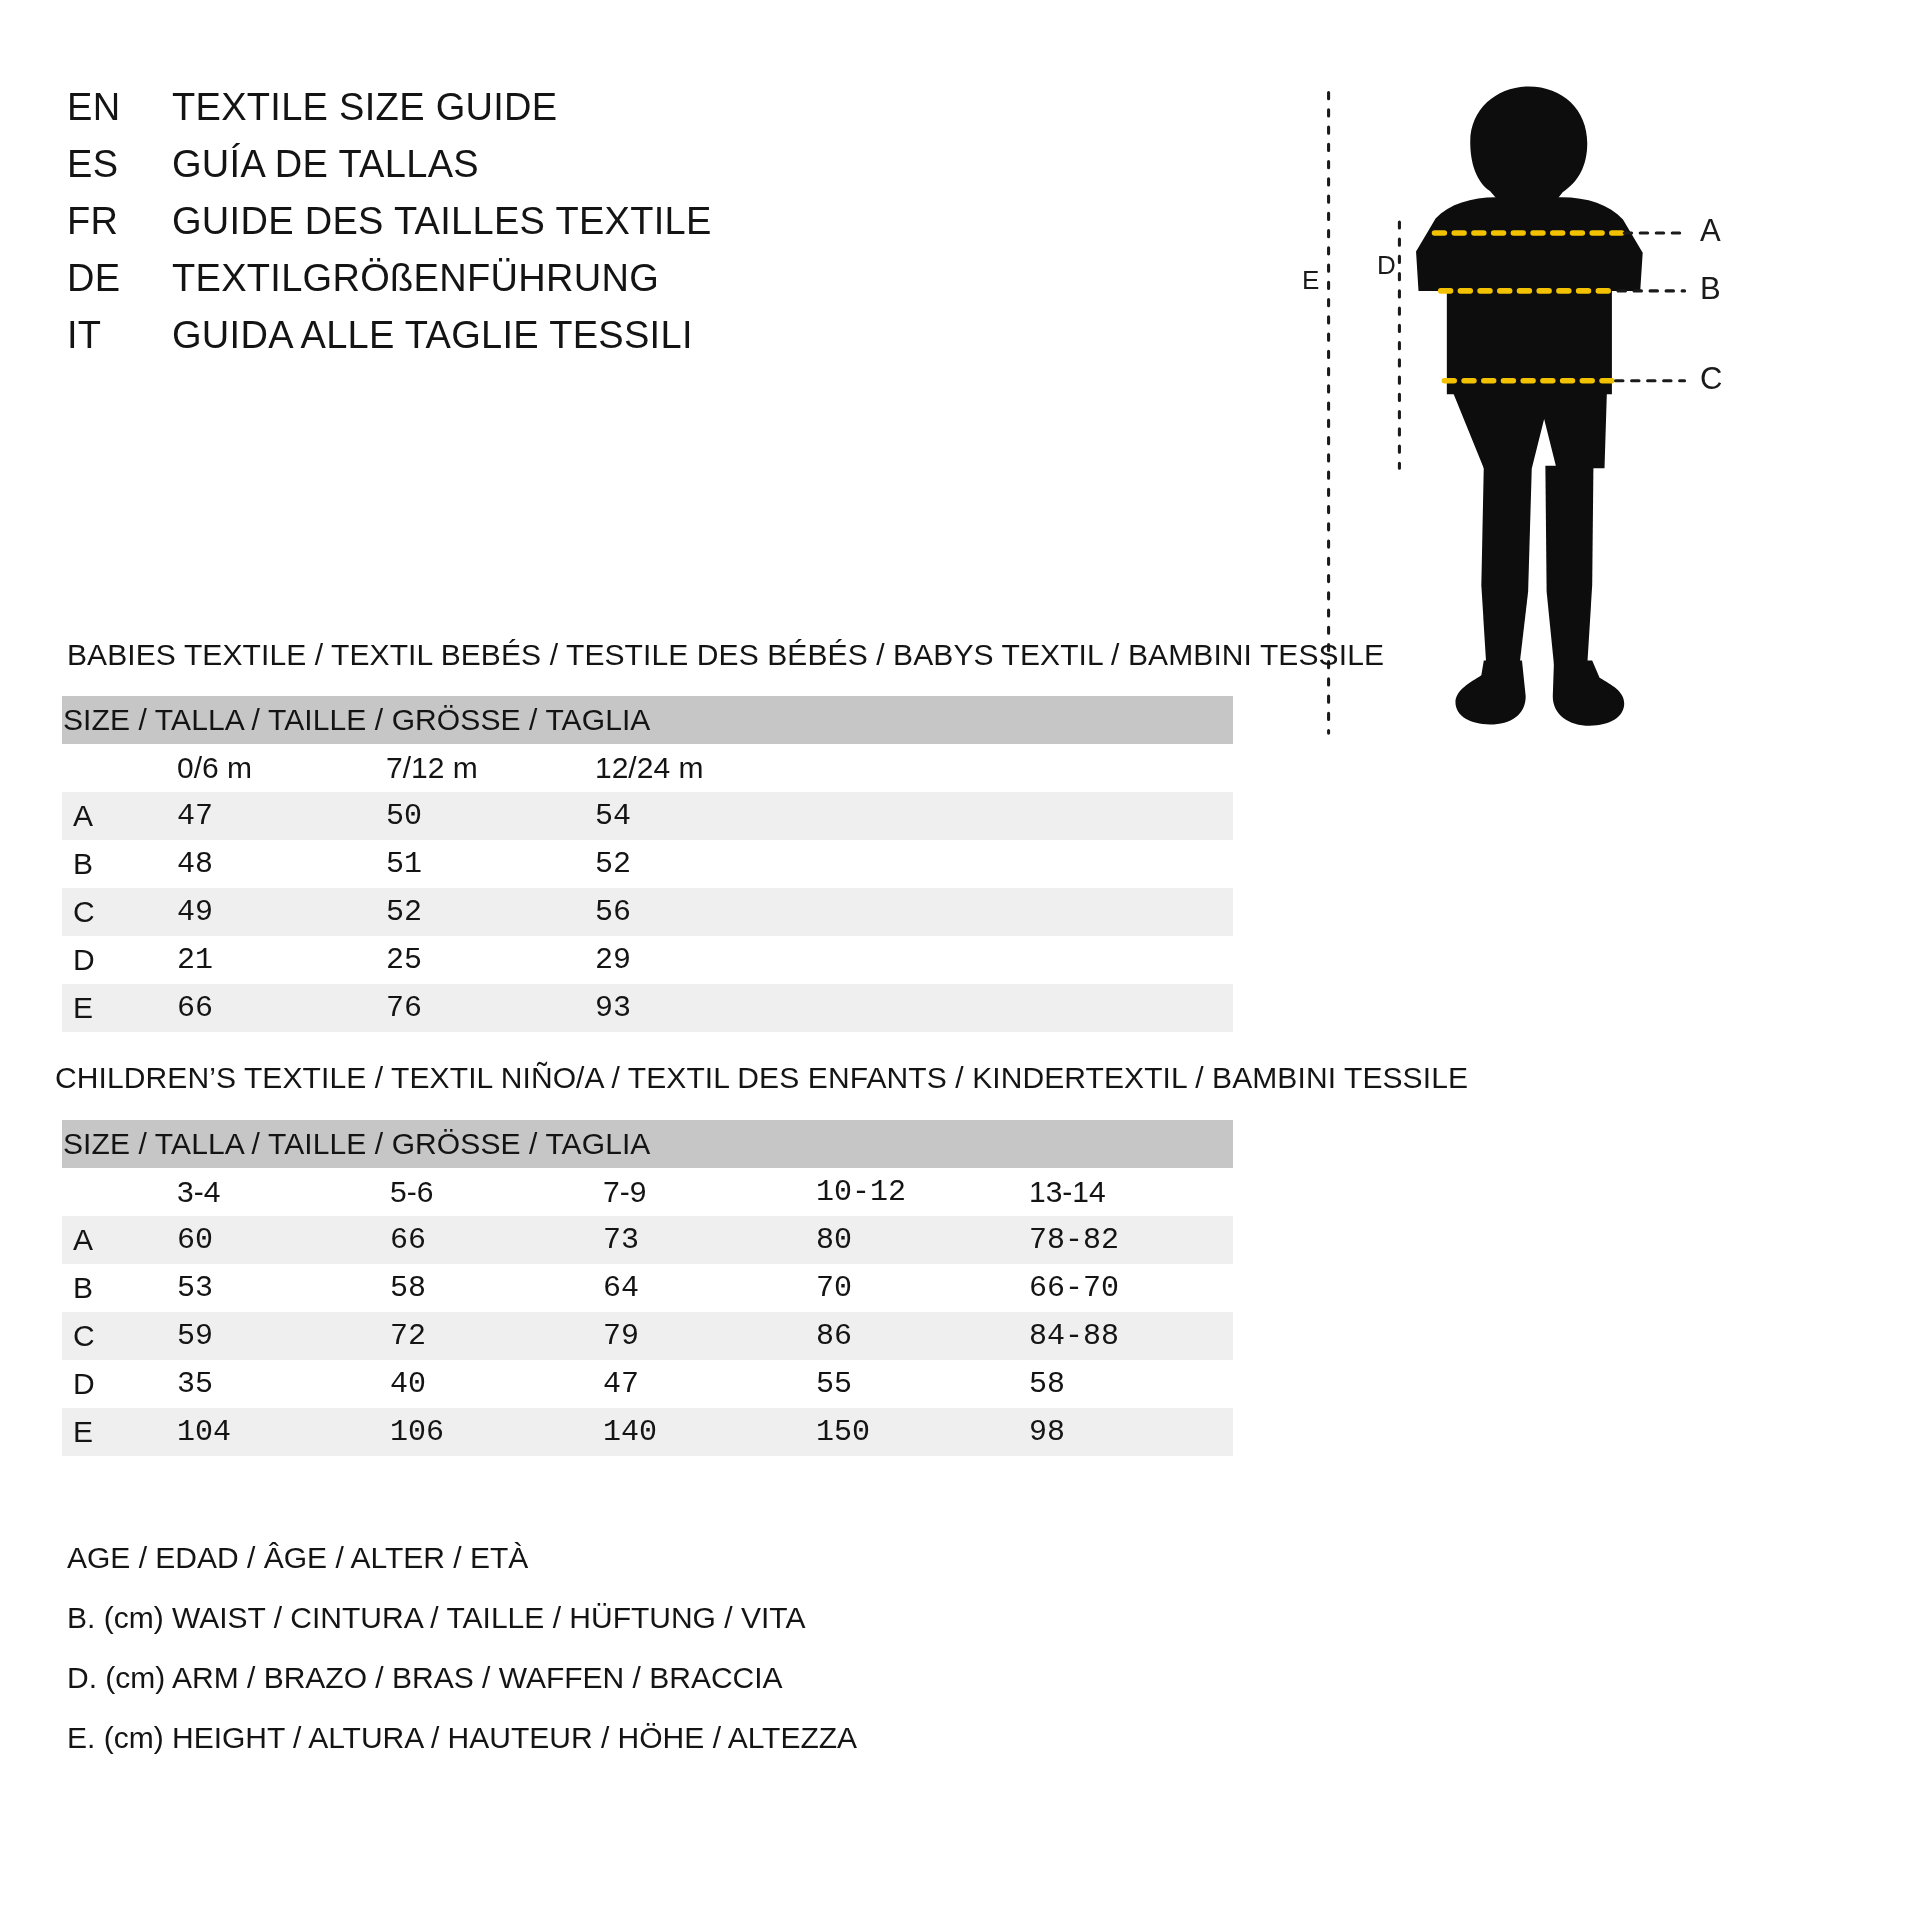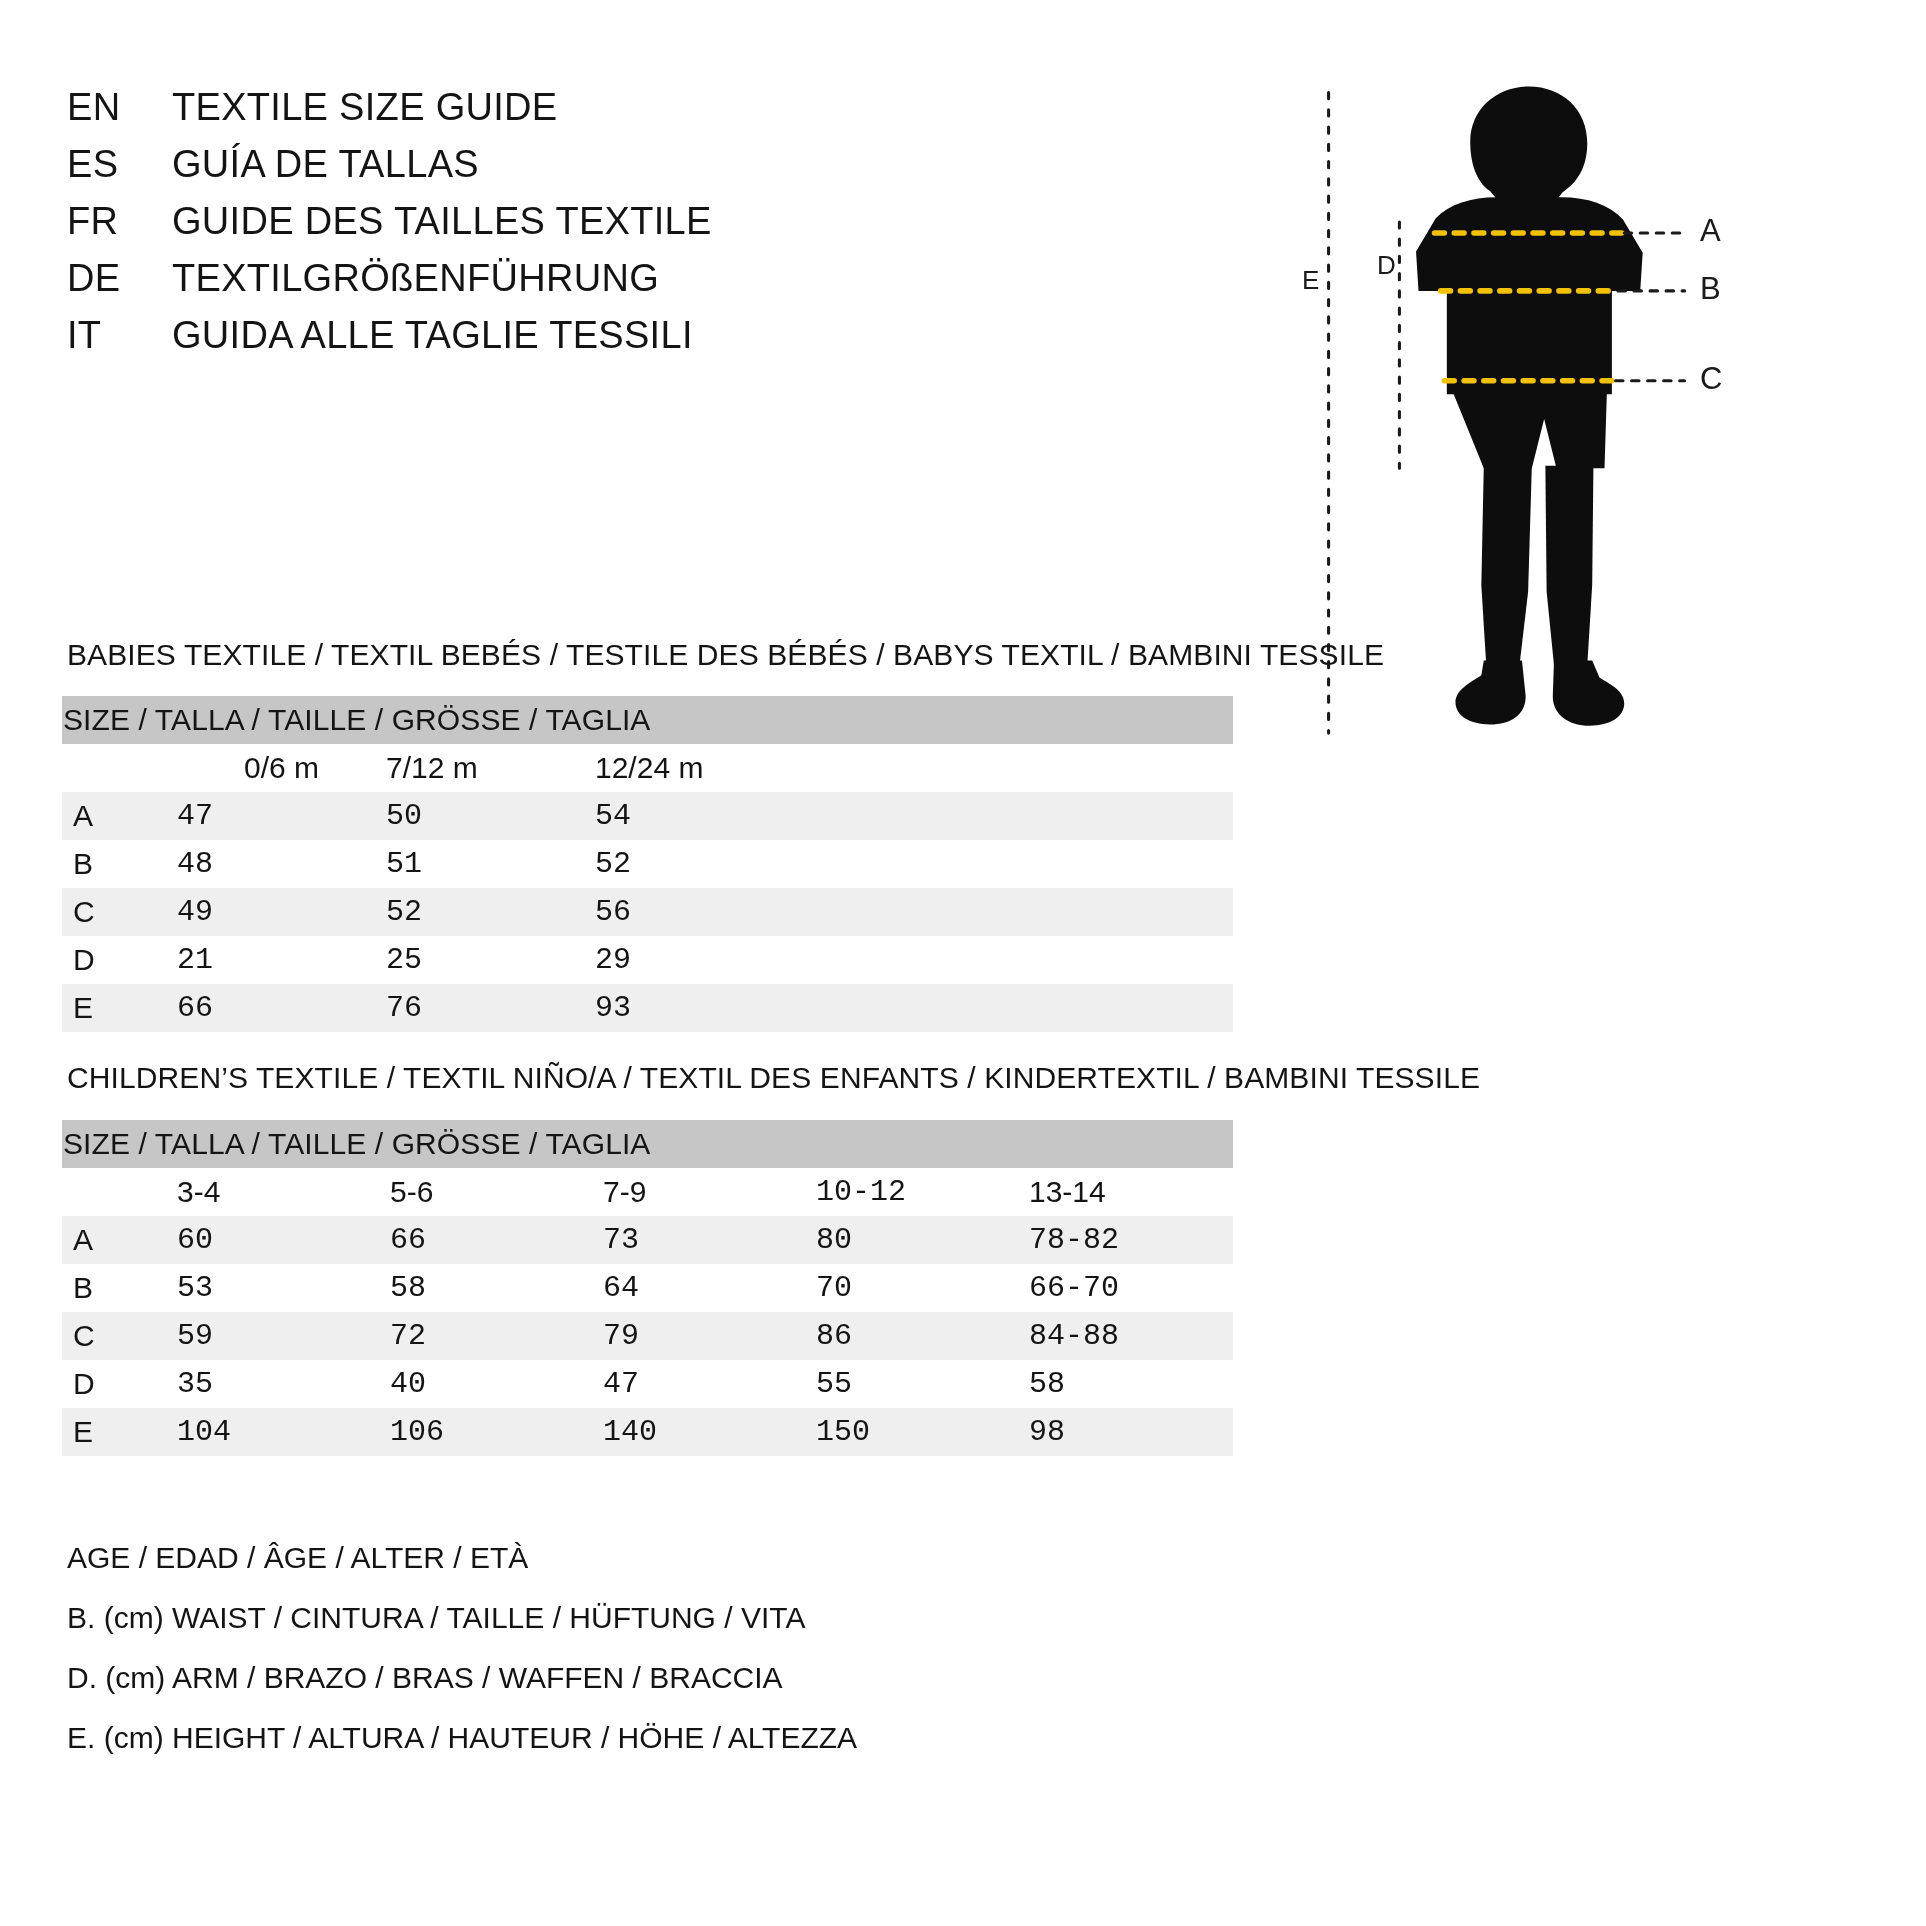--- a/index.html
+++ b/index.html
@@ -198,21 +198,21 @@
 
   <div class="section-heading" style="left:67px; top:638px;">BABIES TEXTILE / TEXTIL BEBÉS / TESTILE DES BÉBÉS / BABYS TEXTIL / BAMBINI TESSILE</div>
 
   <table class="sizetable" style="left:62px; top:696px; width:1171px;">
     <tbody>
       <tr class="hdr-band">
         <td colspan="4">SIZE / TALLA / TAILLE / GRÖSSE / TAGLIA</td>
       </tr>
       <tr class="sizes-row">
         <td class="col-label"></td>
-        <td style="width:209px;text-align:center;">0/6 m</td>
+        <td style="width:209px;">0/6 m</td>
         <td style="width:209px;">7/12 m</td>
         <td>12/24 m</td>
       </tr>
       <tr class="row-shade">
         <td class="col-label">A</td>
         <td class="col-val">47</td>
         <td class="col-val">50</td>
         <td class="col-val">54</td>
       </tr>
       <tr class="row-light">
@@ -235,21 +235,21 @@
       </tr>
       <tr class="row-shade">
         <td class="col-label">E</td>
         <td class="col-val">66</td>
         <td class="col-val">76</td>
         <td class="col-val">93</td>
       </tr>
     </tbody>
   </table>
 
-  <div class="section-heading" style="left:67px; top:1061px;">CHILDREN’S TEXTILE / TEXTIL NIÑO/A / TEXTIL DES ENFANTS / KINDERTEXTIL / BAMBINI TESSILE</div>
+  <div class="section-heading" style="left:55px; top:1061px;">CHILDREN’S TEXTILE / TEXTIL NIÑO/A / TEXTIL DES ENFANTS / KINDERTEXTIL / BAMBINI TESSILE</div>
 
   <table class="sizetable" style="left:62px; top:1120px; width:1171px;">
     <tbody>
       <tr class="hdr-band">
         <td colspan="6">SIZE / TALLA / TAILLE / GRÖSSE / TAGLIA</td>
       </tr>
       <tr class="sizes-row">
         <td class="col-label"></td>
         <td style="width:213px;">3-4</td>
         <td style="width:213px;">5-6</td>

